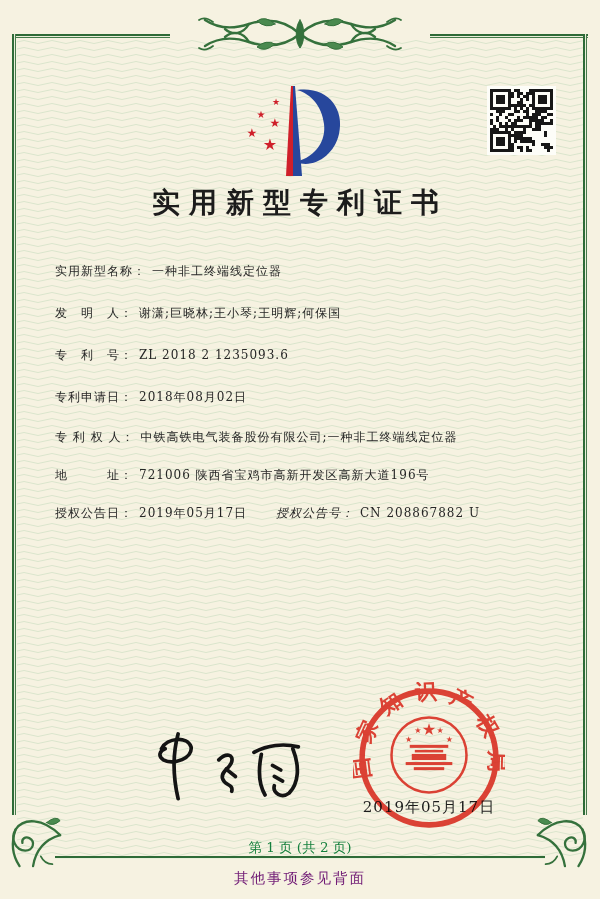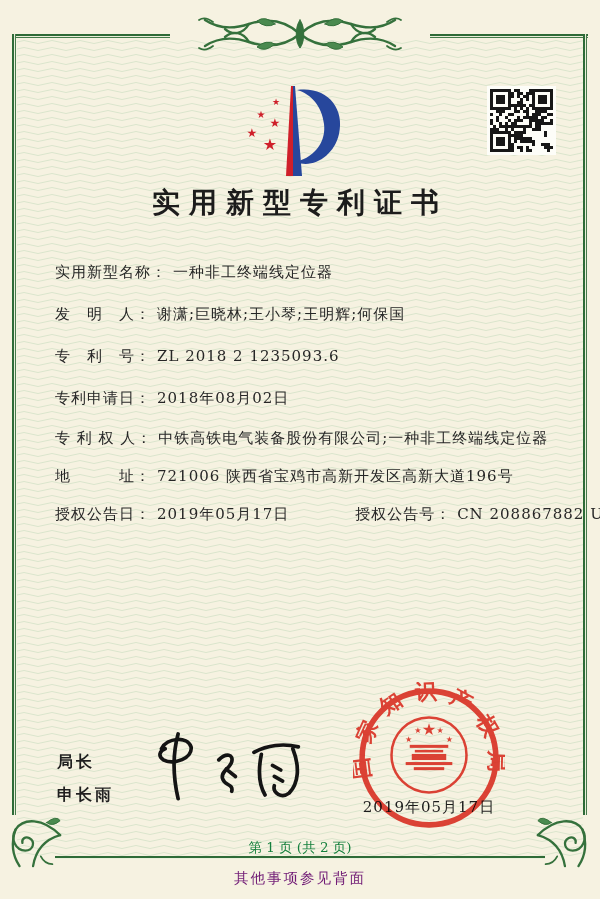--- a/index.html
+++ b/index.html
@@ -13,24 +13,24 @@
   
   .frame-line{position:absolute;background:linear-gradient(180deg,#2e6b37 0 2px,#e9f0da 2px 3px,#467a4b 3px 4px);}
   .frame-line.v{background:linear-gradient(90deg,#2e6b37 0 2px,#e9f0da 2px 3px,#467a4b 3px 4px);}
   
   #waves{position:absolute;left:17px;top:38px;z-index:0;}
   
   .content{position:absolute;inset:0;z-index:2;}
   .cert-no{position:absolute;left:40px;top:78px;font-size:14.5px;letter-spacing:3px;color:#3a3a3a;}
   .title{position:absolute;left:0;top:184px;width:100%;text-align:center;
          font-size:28px;font-weight:bold;letter-spacing:9px;color:#1c1c1c;}
-  .row{position:absolute;left:55px;right:38px;font-size:15px;letter-spacing:1px;color:#262626;white-space:nowrap;}
+  .row{position:absolute;left:55px;right:38px;font-size:12px;letter-spacing:1px;color:#262626;white-space:nowrap;}
   .row .lbl{color:#262626;}
   .row .val{margin-left:6px;}
-  .grant-right{margin-left:60px;}
+  .grant-right{margin-left:24px;font-style:italic;}
   .paras{position:absolute;left:55px;width:496px;top:537px;font-size:14.6px;line-height:26px;
          text-align:justify;color:#222;letter-spacing:0.5px;}
   .paras p{margin:0;text-indent:2.1em;}
   .officer{position:absolute;left:57px;top:745px;font-family:"DejaVu Sans","Liberation Sans",sans-serif;
            font-size:16px;font-weight:600;color:#1f1f1f;line-height:33px;letter-spacing:3px;}
   .seal-date{position:absolute;left:353px;top:798px;width:152px;text-align:center;
              font-size:15px;color:#1c1c1c;letter-spacing:1px;z-index:2;}
   .page-no{position:absolute;left:0;top:839px;width:100%;text-align:center;font-size:13.5px;color:#15803d;z-index:2;}
   .back-note{position:absolute;left:0;top:869px;width:100%;text-align:center;font-size:14.5px;color:#701a75;letter-spacing:2px;}
   svg{display:block;}
@@ -398,24 +398,20 @@
   </div>
   <div class="row" style="top:467px">
     <span class="lbl">地　　　址：</span><span class="val">721006 陕西省宝鸡市高新开发区高新大道196号</span>
   </div>
   <div class="row" style="top:505px">
     <span class="lbl">授权公告日：</span><span class="val">2019年05月17日</span>
     <span class="lbl grant-right">授权公告号：</span><span class="val">CN 208867882 U</span>
   </div>
 
 
-  <div class="officer">
-    <div>局长</div>
-    <div>申长雨</div>
-  </div>
 
   <svg class="sig-svg" width="185" height="88" viewBox="0 0 200 90">
     <g stroke="#141414" stroke-width="4" fill="none" stroke-linecap="round" stroke-linejoin="round">
       <path d="M52,6 C46,28 46,50 52,76"></path>
       <path d="M34,22 C40,10 62,8 66,20 C68,32 48,40 36,34 C30,30 32,24 38,22"></path>
       <path d="M96,34 C104,26 112,28 110,36 C108,44 98,46 100,54 C102,62 112,60 110,68"></path>
       <path d="M104,44 l10,8"></path>
       <path d="M134,26 C148,18 166,16 182,20"></path>
       <path d="M142,28 C138,48 140,62 146,72"></path>
       <path d="M176,22 C184,42 182,60 172,70 C164,76 154,70 156,62"></path>

